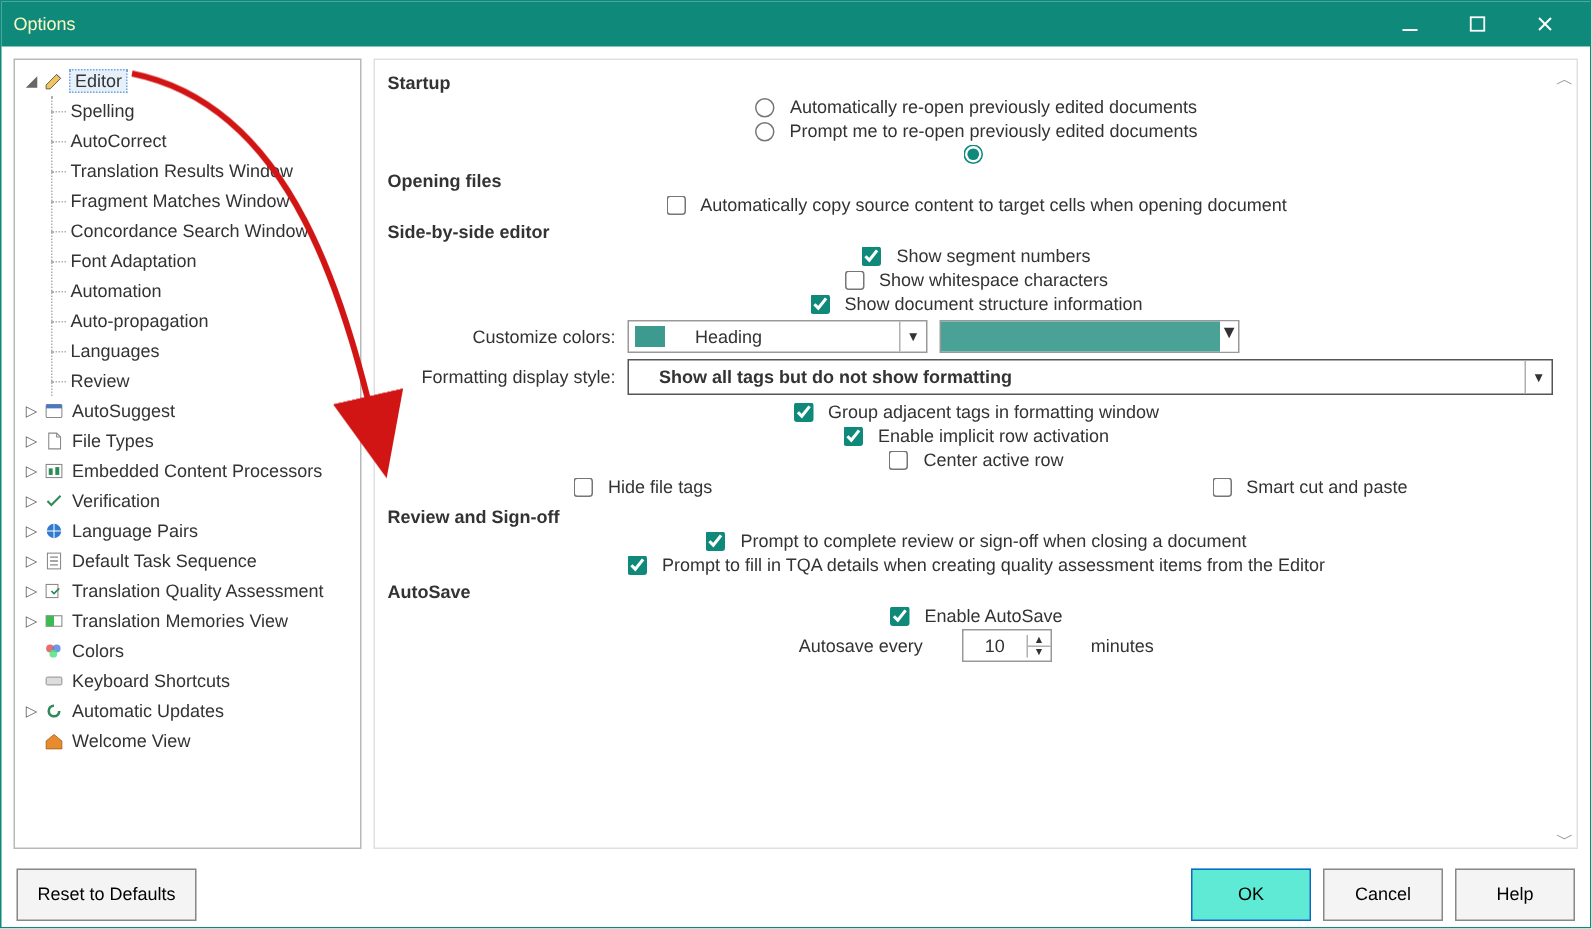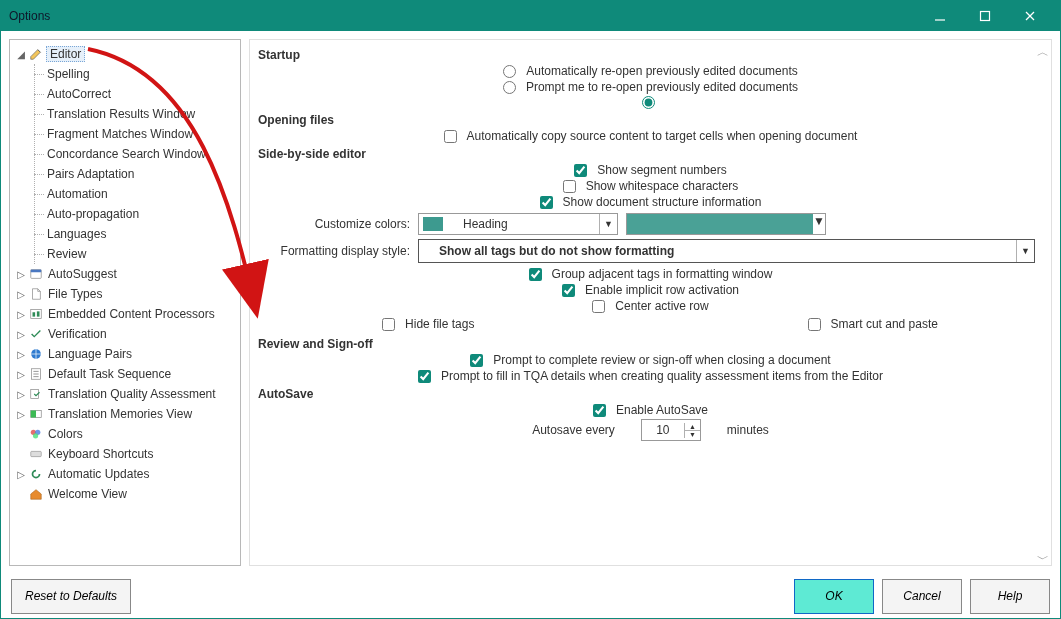--- a/index.html
+++ b/index.html
@@ -12,21 +12,21 @@
     overflow: hidden;
   }
   .window {
     width: 1061px; height: 619px;
     border: 1px solid #0f8a7a;
     display: flex; flex-direction: column;
     position: relative;
     background: #fff;
   }
   .titlebar {
-    height: 30px; background: #0f8a7a; color: #0f172a;
+    height: 30px; background: #0f8a7a; color: #fef9c3;
     display: flex; align-items: center; padding: 0 8px;
     font-size: 12px;
   }
   .titlebar-title { flex: 1; }
   .titlebar-btn {
     width: 45px; height: 30px; display: flex; align-items: center; justify-content: center;
     color: #fff; cursor: pointer;
   }
   .titlebar-btn svg { width: 14px; height: 14px; }
 
@@ -83,21 +83,21 @@
   .spinner .sbtns div{ flex:1; display:flex; align-items:center; justify-content:center; font-size:7px; color:#333;}
   .spinner .sbtns div:first-child{ border-bottom:1px solid #b0b0b0;}
 
   .footer {
     height: 44px; display:flex; align-items:center; padding:0 10px; gap:8px;
     border-top: none;
   }
   .footer-spacer{ flex:1;}
   .btn {
     min-width: 80px; height:35px; border:1px solid #888; background:#f4f4f4;
-    font-size:12px; cursor:pointer; padding:0 12px;font-style:italic;
+    font-size:12px; cursor:pointer; padding:0 12px;
   }
   .btn-primary{ border:1px solid #1068c6; background:#5eead4; }
   .btn-reset{ min-width:120px;}
   .pencil-icon svg, .tree-icon svg{ width:14px; height:14px;}
 
   
   .anno-arrow{ position:absolute; pointer-events:none; z-index:50; left:5px; top:30px;}
 </style>
 </head>
 <body>
@@ -148,21 +148,21 @@
         <div class="tree-node">
             <span class="tree-label">Translation Results Window</span>
           </div>
         <div class="tree-node">
             <span class="tree-label">Fragment Matches Window</span>
           </div>
         <div class="tree-node">
             <span class="tree-label">Concordance Search Window</span>
           </div>
         <div class="tree-node">
-            <span class="tree-label">Pairs Adaptation</span>
+            <span class="tree-label">Font Adaptation</span>
           </div>
         <div class="tree-node">
             <span class="tree-label">Automation</span>
           </div>
         <div class="tree-node">
             <span class="tree-label">Auto-propagation</span>
           </div>
         <div class="tree-node">
             <span class="tree-label">Languages</span>
           </div>

